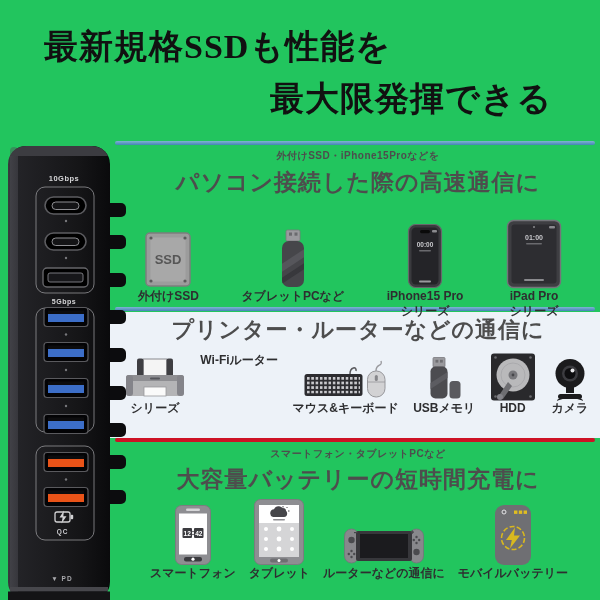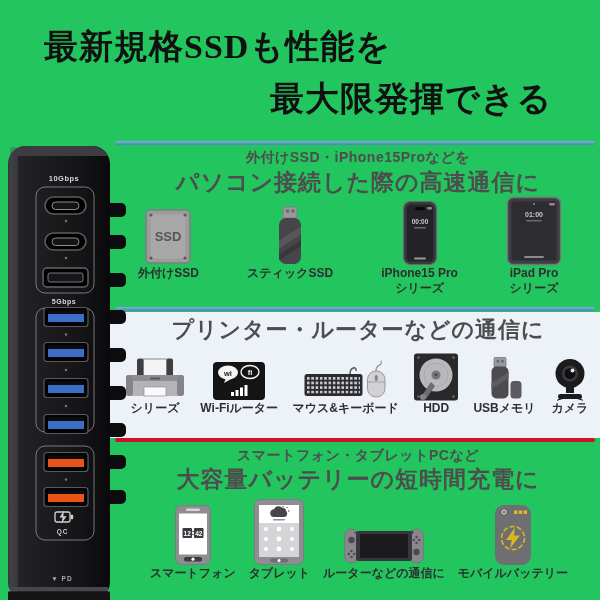--- a/index.html
+++ b/index.html
@@ -8,24 +8,24 @@
   .title-line{position:absolute;font-family:"Liberation Serif","DejaVu Serif",serif;
               font-weight:bold;color:#111;font-size:34px;letter-spacing:1px;white-space:nowrap;}
   .title-1{left:44px;top:24px;}
   .title-2{left:270px;top:76px;}
   .band{position:absolute;left:106px;top:312px;width:494px;height:126px;background:#edf2f8;}
   .rule{position:absolute;left:115px;width:480px;border-radius:2px;}
   .rule-blue{height:4px;background:linear-gradient(#7fb2d4,#4486b4);}
   .rule-red{height:3.5px;background:#cd1225;}
   .r1{top:141px;} .r2{top:307px;} .r3{top:438px;}
   .sec-head{position:absolute;left:128px;width:460px;text-align:center;color:#4d4d4d;white-space:nowrap;}
-  .sub{font-size:14px;font-weight:bold;letter-spacing:0.5px;}
+  .sub{font-size:10px;font-weight:bold;letter-spacing:0.5px;}
   .big{font-size:23px;font-weight:bold;letter-spacing:1px;}
   .row{position:absolute;display:flex;justify-content:space-between;}
-  .row1{left:138px;top:194px;width:424px;}
+  .row1{left:138px;top:217px;width:424px;}
   .row2{left:124px;top:353px;width:466px;}
   .row3{left:150px;top:496px;width:418px;}
   .item{display:flex;flex-direction:column;align-items:center;}
   .icon-box{display:flex;align-items:flex-end;justify-content:center;}
   .row1 .icon-box{height:72px;} .row2 .icon-box{height:48px;} .row3 .icon-box{height:70px;}
   .lbl{font-size:12px;font-weight:bold;color:#2e2e30;line-height:1.3;
        white-space:nowrap;text-align:center;}
   .lbl2{font-size:12px;font-weight:bold;color:#2e2e30;line-height:1.1;white-space:nowrap;text-align:center;}
   .lbl2:empty{display:none;}
   .hub{position:absolute;left:0;top:140px;width:132px;height:460px;z-index:3;}
@@ -75,21 +75,21 @@
           <rect x="6" y="1" width="14" height="11" rx="1.5" fill="#9a9a9e" stroke="#78787c" stroke-width="0.8"></rect>
           <rect x="9" y="3.5" width="3" height="3.2" fill="#6a6a6e"></rect>
             <rect x="14.5" y="3.5" width="3" height="3.2" fill="#6a6a6e"></rect>
           <rect x="2" y="12" width="22" height="46" rx="7" fill="#46464a"></rect>
           <g clip-path="url(#stickclip)">
             <path d="M0,36 L26,19 L26,27 L0,44 Z" fill="#56565b"></path>
             <path d="M0,50 L26,33 L26,39 L0,56 Z" fill="#38383c"></path>
           </g>
         </svg>
       </div>
-      <div class="lbl">スティックSSD</div>
+      <div class="lbl">タブレットPCなど</div>
 
     </div>
     <div class="item">
       <div class="icon-box">
         <svg width="36" height="66" viewBox="0 0 36 66">
           <rect x="1.5" y="1.5" width="33" height="63" rx="7" fill="#3a3a3e" stroke="#68686c" stroke-width="1.2"></rect>
           <rect x="4.5" y="4.5" width="27" height="57" rx="4.5" fill="#242428"></rect>
           <rect x="13" y="7" width="10" height="3.2" rx="1.6" fill="#0a0a0a"></rect>
           <rect x="25" y="7" width="5" height="2.4" rx="1" fill="#8a8a8e"></rect>
           <text x="18" y="24" font-size="6.5" font-weight="bold" fill="#c8c8cc" text-anchor="middle">00:00</text>
@@ -130,34 +130,20 @@
           <rect x="2" y="18" width="58" height="6" rx="3" fill="#8e8e92"></rect>
           <rect x="2" y="18" width="7" height="21" rx="3" fill="#84848a"></rect>
           <rect x="53" y="18" width="7" height="21" rx="3" fill="#84848a"></rect>
           <rect x="26" y="20.5" width="10" height="2" rx="1" fill="#55555a"></rect>
           <rect x="20" y="30" width="22" height="9" fill="#fafafa" stroke="#98989c" stroke-width="0.8"></rect>
         </svg>
       </div>
       <div class="lbl">シリーズ</div>
     </div>
     <div class="item">
-      <div class="icon-box">
-        <svg width="54" height="40" viewBox="0 0 54 40">
-          <rect x="1" y="1" width="52" height="38" rx="4" fill="#141416"></rect>
-          <ellipse cx="16" cy="11.5" rx="10" ry="7" fill="#f4f4f4"></ellipse>
-          <path d="M14,17 L12,22 L20,17.5 Z" fill="#f4f4f4"></path>
-          <text x="16" y="14.5" font-size="7.5" font-weight="bold" fill="#1a1a1a" text-anchor="middle">wi</text>
-          <ellipse cx="38" cy="11" rx="9" ry="6.5" fill="none" stroke="#f4f4f4" stroke-width="1.4"></ellipse>
-          <text x="38" y="14" font-size="7.5" font-weight="bold" fill="#f4f4f4" text-anchor="middle">fi</text>
-          <rect x="19" y="31" width="3" height="4" fill="#fff"></rect>
-          <rect x="23.5" y="29" width="3" height="6" fill="#fff"></rect>
-          <rect x="28" y="26.5" width="3" height="8.5" fill="#fff"></rect>
-          <rect x="32.5" y="24" width="3" height="11" fill="#fff"></rect>
-        </svg>
-      </div>
       <div class="lbl">Wi-Fiルーター</div>
     </div>
     <div class="item">
       <div class="icon-box">
         <svg width="84" height="42" viewBox="0 0 84 42">
           <defs>
             <pattern id="kk" x="3" y="18" width="4.3" height="4.6" patternUnits="userSpaceOnUse">
               <rect width="2.6" height="2.7" fill="#cacace"></rect>
             </pattern>
           </defs>
@@ -167,48 +153,48 @@
           <path d="M72,12 C72,4 79,8 77,2" fill="none" stroke="#9a9a9e" stroke-width="1.4"></path>
           <rect x="63.5" y="12" width="17.5" height="26" rx="8.5" fill="#d2d2d4" stroke="#96969a" stroke-width="1"></rect>
           <line x1="63.5" y1="23" x2="81" y2="23" stroke="#96969a" stroke-width="0.8"></line>
           <rect x="70.8" y="16" width="3" height="6" rx="1.5" fill="#86868a"></rect>
         </svg>
       </div>
       <div class="lbl">マウス&amp;キーボード</div>
     </div>
     <div class="item">
       <div class="icon-box">
+        <svg width="34" height="44" viewBox="0 0 34 44">
+          <rect x="6" y="0.5" width="12" height="9.5" rx="1" fill="#9a9a9e" stroke="#7a7a7e" stroke-width="0.8"></rect>
+          <rect x="8.5" y="2.8" width="2.8" height="2.8" fill="#6e6e72"></rect>
+            <rect x="13" y="2.8" width="2.8" height="2.8" fill="#6e6e72"></rect>
+          <rect x="3.5" y="9.5" width="17" height="32" rx="5" fill="#4c4c50"></rect>
+          <path d="M3.5,26 L20.5,15 L20.5,21 L3.5,32 Z" fill="#5c5c61"></path>
+          <rect x="22.5" y="24" width="11" height="17.5" rx="3.5" fill="#5a5a5f"></rect>
+        </svg>
+      </div>
+      <div class="lbl">USBメモリ</div>
+    </div>
+    <div class="item">
+      <div class="icon-box">
         <svg width="46" height="48" viewBox="0 0 46 48">
           <rect x="1" y="0.5" width="44" height="47" rx="3" fill="#29292c"></rect>
           <circle cx="5.5" cy="4.5" r="1.3" fill="#6a6a6e"></circle>
             <circle cx="40.5" cy="4.5" r="1.3" fill="#6a6a6e"></circle>
           <circle cx="5.5" cy="43.5" r="1.3" fill="#6a6a6e"></circle>
             <circle cx="40.5" cy="43.5" r="1.3" fill="#6a6a6e"></circle>
           <circle cx="23" cy="22" r="16.5" fill="#b9b9bb"></circle>
           <circle cx="23" cy="22" r="12" fill="none" stroke="#a6a6aa" stroke-width="0.8"></circle>
           <circle cx="23" cy="22" r="4.5" fill="#77777b"></circle>
           <circle cx="23" cy="22" r="1.4" fill="#46464a"></circle>
           <path d="M8,44 L18,29 L22,33 L13,46 Z" fill="#6e6e72"></path>
           <circle cx="10" cy="44" r="3" fill="#84848a"></circle>
         </svg>
       </div>
       <div class="lbl">HDD</div>
-    </div>
-    <div class="item">
-      <div class="icon-box">
-        <svg width="34" height="44" viewBox="0 0 34 44">
-          <rect x="6" y="0.5" width="12" height="9.5" rx="1" fill="#9a9a9e" stroke="#7a7a7e" stroke-width="0.8"></rect>
-          <rect x="8.5" y="2.8" width="2.8" height="2.8" fill="#6e6e72"></rect>
-            <rect x="13" y="2.8" width="2.8" height="2.8" fill="#6e6e72"></rect>
-          <rect x="3.5" y="9.5" width="17" height="32" rx="5" fill="#4c4c50"></rect>
-          <path d="M3.5,26 L20.5,15 L20.5,21 L3.5,32 Z" fill="#5c5c61"></path>
-          <rect x="22.5" y="24" width="11" height="17.5" rx="3.5" fill="#5a5a5f"></rect>
-        </svg>
-      </div>
-      <div class="lbl">USBメモリ</div>
     </div>
     <div class="item">
       <div class="icon-box">
         <svg width="40" height="43" viewBox="0 0 40 43">
           <circle cx="20" cy="15.5" r="14.5" fill="#1b1b1d"></circle>
           <circle cx="20" cy="15.5" r="8" fill="#3c3c40"></circle>
           <circle cx="20" cy="15.5" r="5.5" fill="#0e0e10"></circle>
           <circle cx="22.5" cy="12.5" r="2" fill="#e8e8ea"></circle>
           <rect x="16" y="29" width="8" height="6" fill="#1b1b1d"></rect>
           <path d="M7,42 Q20,33 33,42 L33,42.8 Q20,37 7,42.8 Z" fill="#1b1b1d"></path>

